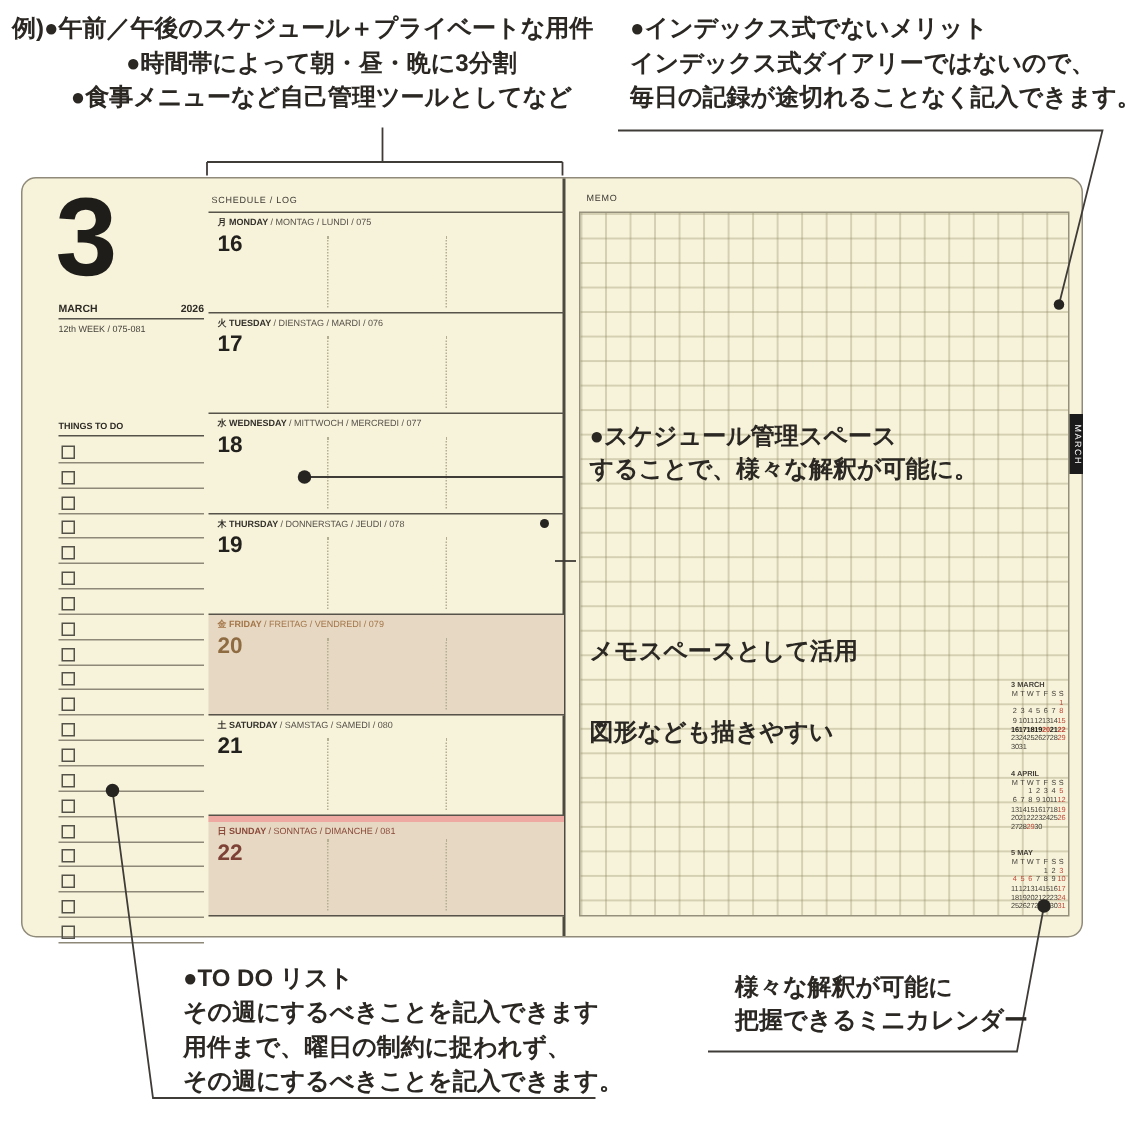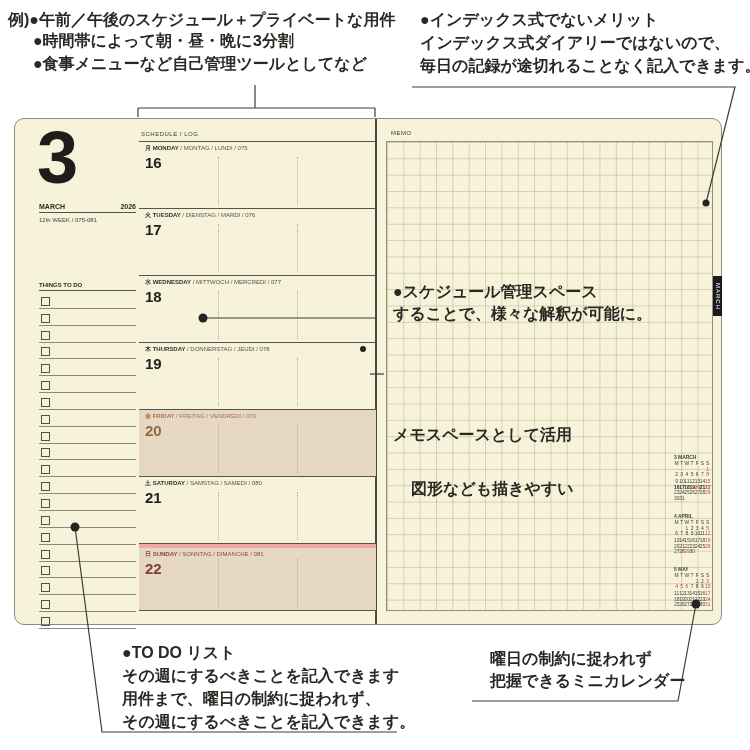--- a/index.html
+++ b/index.html
@@ -2,26 +2,26 @@
 <html><head>
 <meta charset="utf-8">
 <style>
   html,body{margin:0;padding:0;}
   body{width:750px;height:750px;position:relative;background:#ffffff;
        font-family:"Liberation Sans","DejaVu Sans",sans-serif;overflow:hidden;}
 
   
   .note{position:absolute;font-weight:600;color:#2b2824;font-size:16px;line-height:23px;white-space:nowrap;z-index:6;}
   .note div{white-space:nowrap;}
-  #example-note{left:8px;top:8px;}
-  #example-note div:nth-child(n+2){padding-left:25px;font-family:Liberation Mono, monospace;}
+  #example-note{left:8px;top:8px;text-align:center;}
+  #example-note div:nth-child(n+2){padding-left:25px;}
   #index-note{left:420px;top:8px;}
   #schedule-note{left:393px;top:281px;line-height:22px;}
   #memo-note1{left:393px;top:424px;line-height:21px;}
-  #memo-note2{left:411px;top:478px;line-height:21px;}
+  #memo-note2{left:393px;top:478px;line-height:21px;}
   #todo-note{left:122px;top:641px;line-height:23px;}
   #minical-note{left:490px;top:648px;line-height:22px;}
 
   
   .book{position:absolute;left:14px;top:118px;width:708px;height:507px;background:#f7f3da;
         border:1.5px solid #8f8a7a;border-radius:10px;box-sizing:border-box;z-index:1;}
   .spine{position:absolute;left:360px;top:0;width:2px;height:100%;background:#4d4a42;}
 
   
   .month-num{position:absolute;left:22px;top:2px;font-size:74px;font-weight:700;color:#1f1d19;line-height:1;}
@@ -101,21 +101,21 @@
 <div class="note" id="memo-note2">
     <div>図形なども描きやすい</div>
   </div>
 <div class="note" id="todo-note">
     <div>●TO DO リスト</div>
     <div>その週にするべきことを記入できます</div>
     <div>用件まで、曜日の制約に捉われず、</div>
     <div>その週にするべきことを記入できます。</div>
   </div>
 <div class="note" id="minical-note">
-    <div>曜日の制約に捉われず</div>
+    <div>様々な解釈が可能に</div>
     <div>把握できるミニカレンダー</div>
   </div>
 
 <div class="book">
   <div class="spine"></div>
 
   <div class="month-num">3</div>
   <div class="month-row">
     <span>MARCH</span>
     <span class="yr">2026</span>

